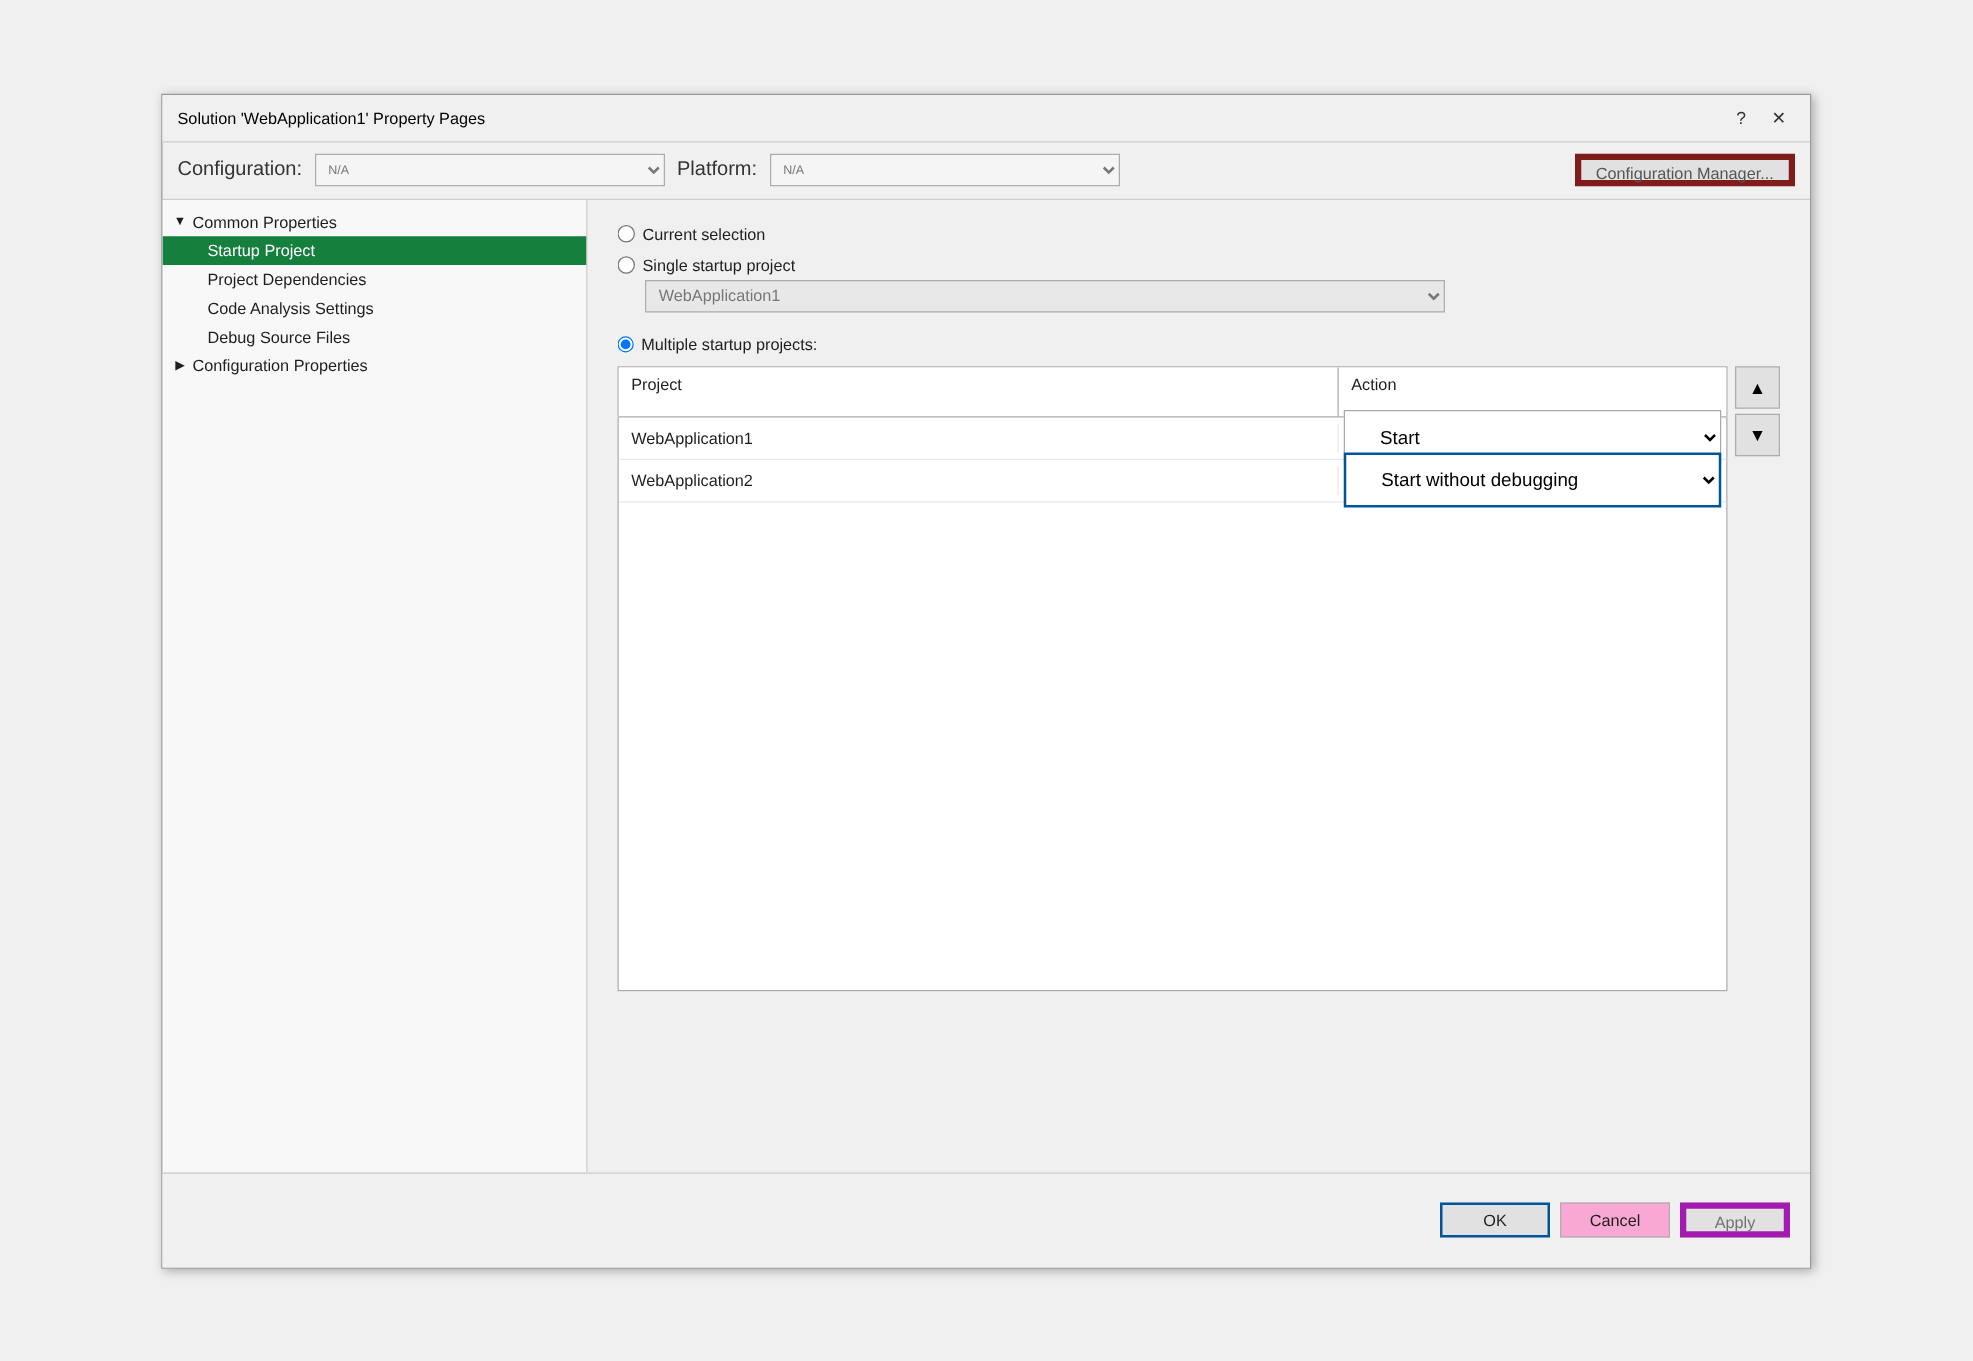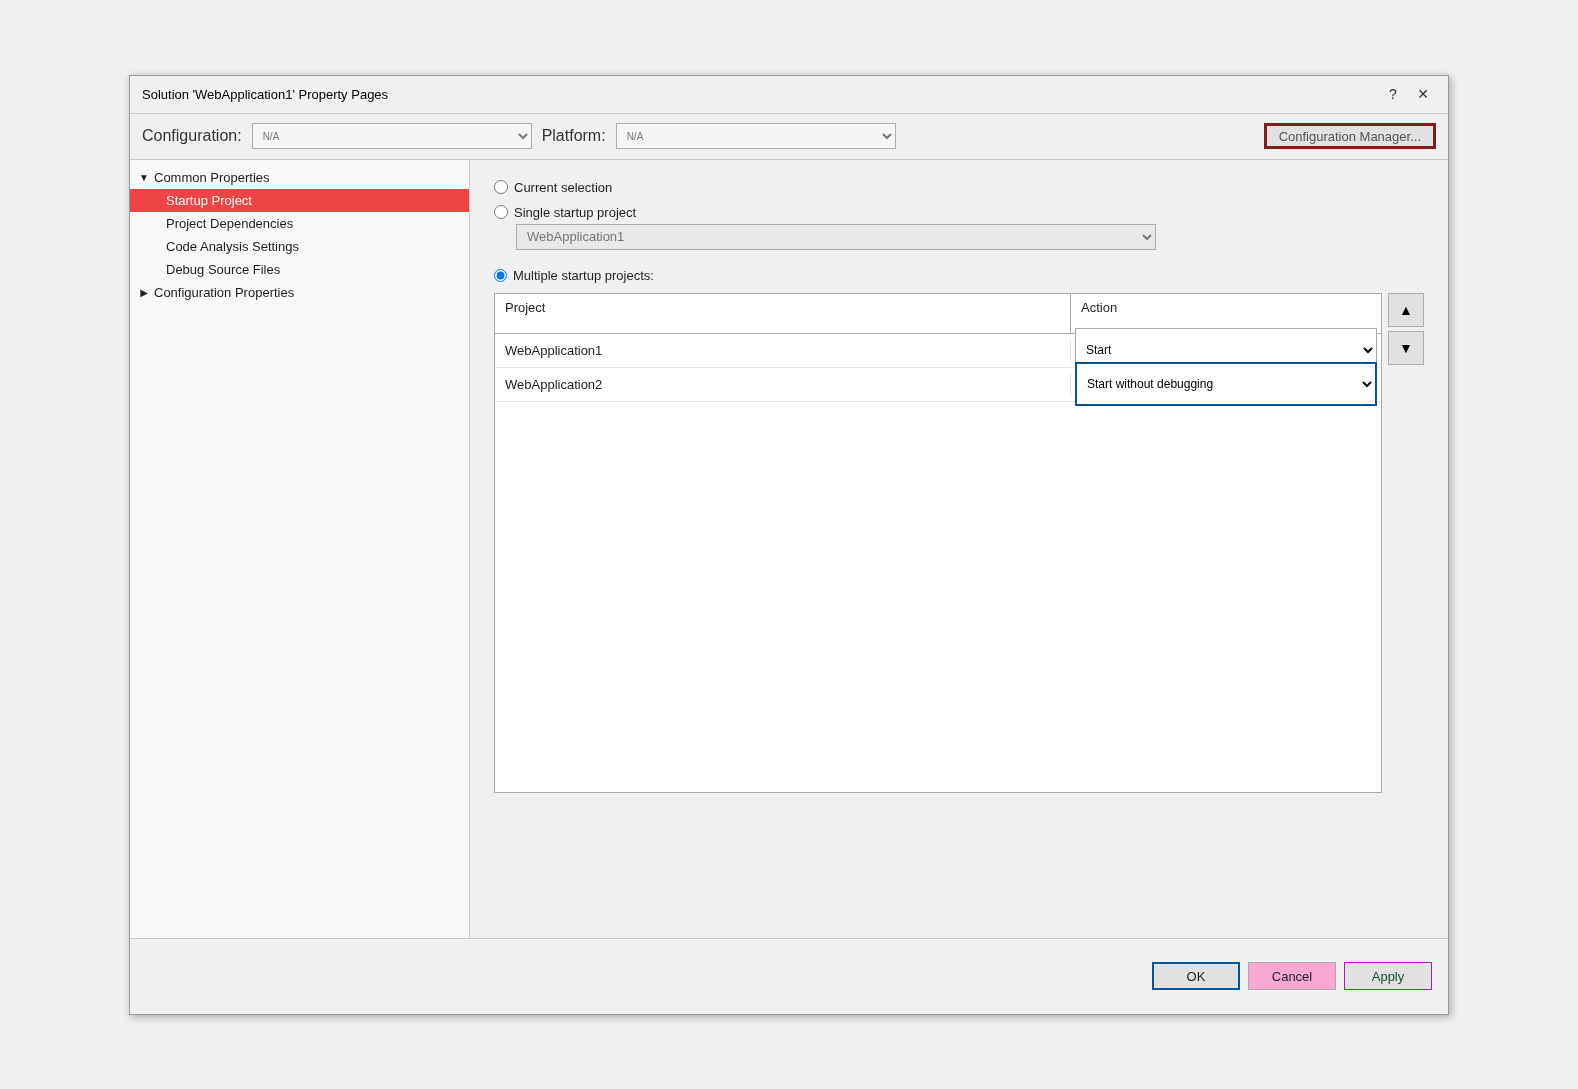--- a/index.html
+++ b/index.html
@@ -67,21 +67,21 @@
       font-size: 10px;
       height: 26px;
       color: #777;
     }
     .config-select-config { width: 280px; }
     .config-select-platform { width: 280px; }
     .config-manager-btn {
       margin-left: auto;
       padding: 3px 12px;
       background: #e1e1e1;
-      border: 3px solid #7f1d1d;
+      border: 5px solid #7f1d1d;
       font-size: 13px;
       cursor: pointer;
       height: 26px;
       color: #555;
     }
     .main-content {
       display: flex;
       flex: 1;
       overflow: hidden;
     }
@@ -110,21 +110,21 @@
       justify-content: center;
       font-size: 10px;
     }
     .sidebar-item {
       padding: 4px 8px 4px 36px;
       font-size: 13px;
       color: #1e1e1e;
       cursor: pointer;
     }
     .sidebar-item.selected {
-      background: #ef4444;
+      background: #15803d;
       color: white;
     }
     .content-panel {
       flex: 1;
       padding: 20px 24px;
       overflow-y: auto;
     }
     .radio-group { display: flex; flex-direction: column; gap: 10px; }
     .radio-row {
       display: flex;
@@ -199,22 +199,22 @@
       border-right: 1px solid #e8e8e8;
     }
     .table-cell.action-col {
       width: 310px;
       padding: 2px 4px;
     }
     .action-select {
       width: 100%;
       height: 44px;
       border: 1px solid #aaa;
-      font-size: 12px;
-      padding: 2px 6px;
+      font-size: 15px;
+      padding: 2px 24px;
       background: white;
       cursor: pointer;
     }
     .action-select.highlighted {
       border: 2px solid #005499;
     }
     .table-buttons {
       display: flex;
       flex-direction: column;
       gap: 4px;
@@ -256,22 +256,22 @@
       border: 2px solid #005499;
       color: #1e1e1e;
     }
     .footer-btn.cancel {
       background: #f9a8d4;
       border: 1px solid #adadad;
       color: #1e1e1e;
     }
     .footer-btn.apply {
       background: #e1e1e1;
-      border: 1px solid #a21caf;
-      color: #14532d;
+      border: 5px solid #a21caf;
+      color: #737373;
     }
   </style>
 </head>
 <body>
 
 <div class="dialog">
 
   <div class="title-bar">
     <span class="title-bar-title">Solution 'WebApplication1' Property Pages</span>
     <div class="title-bar-buttons">

